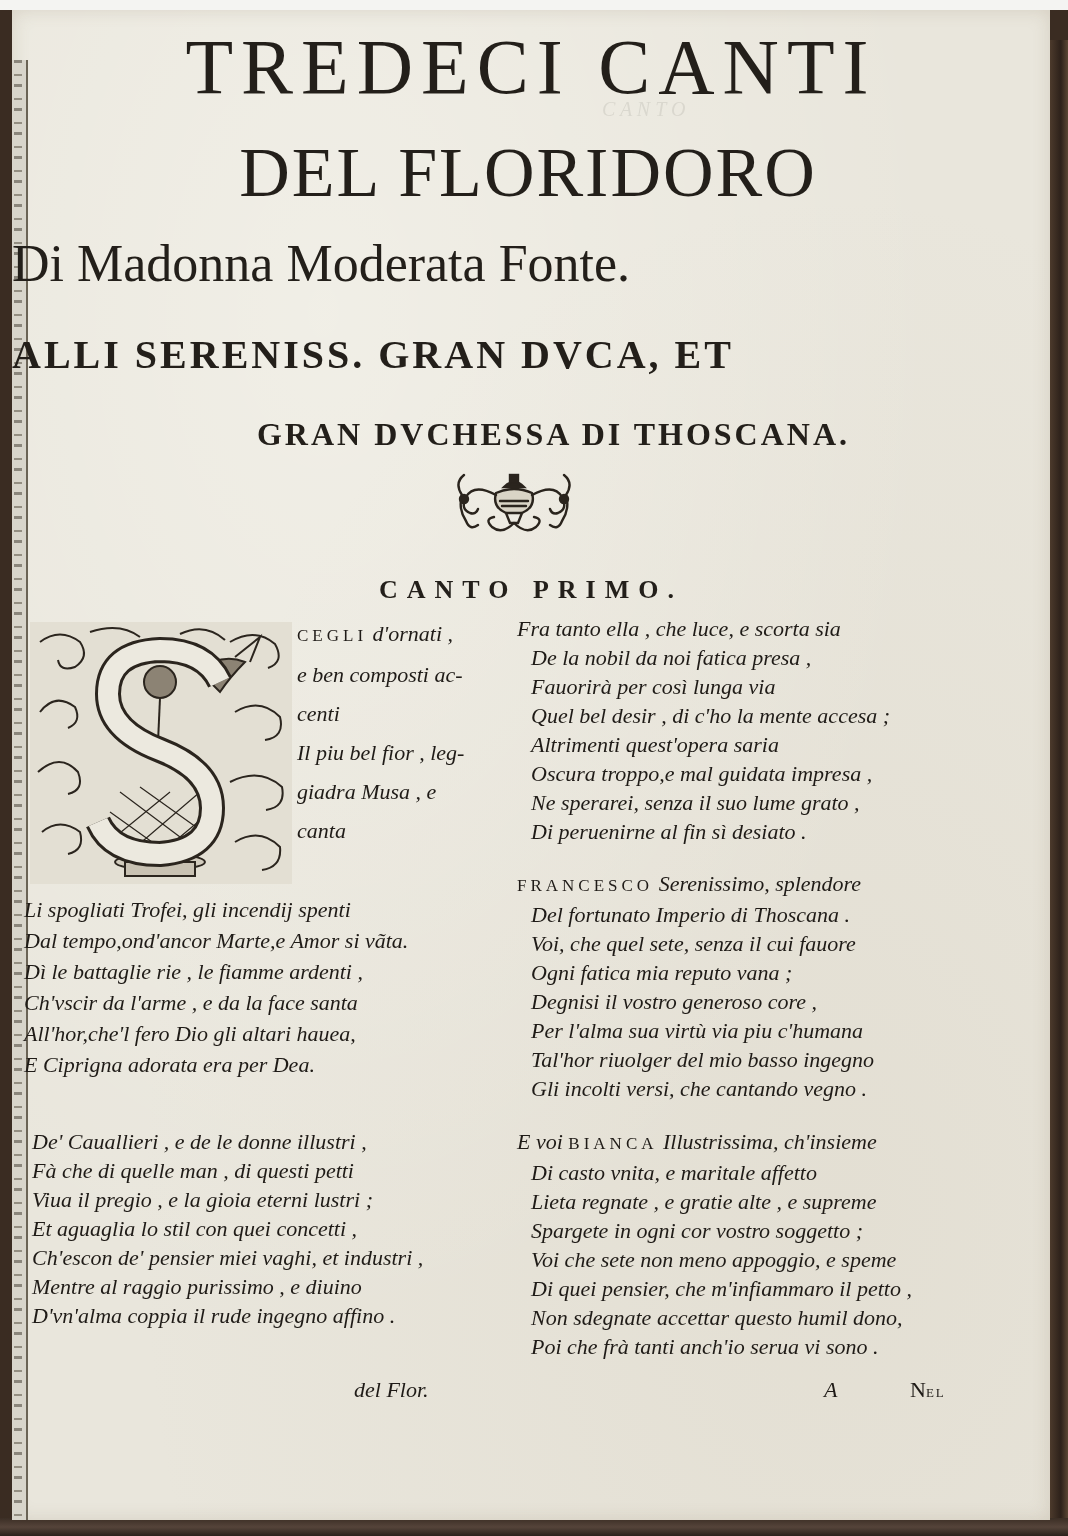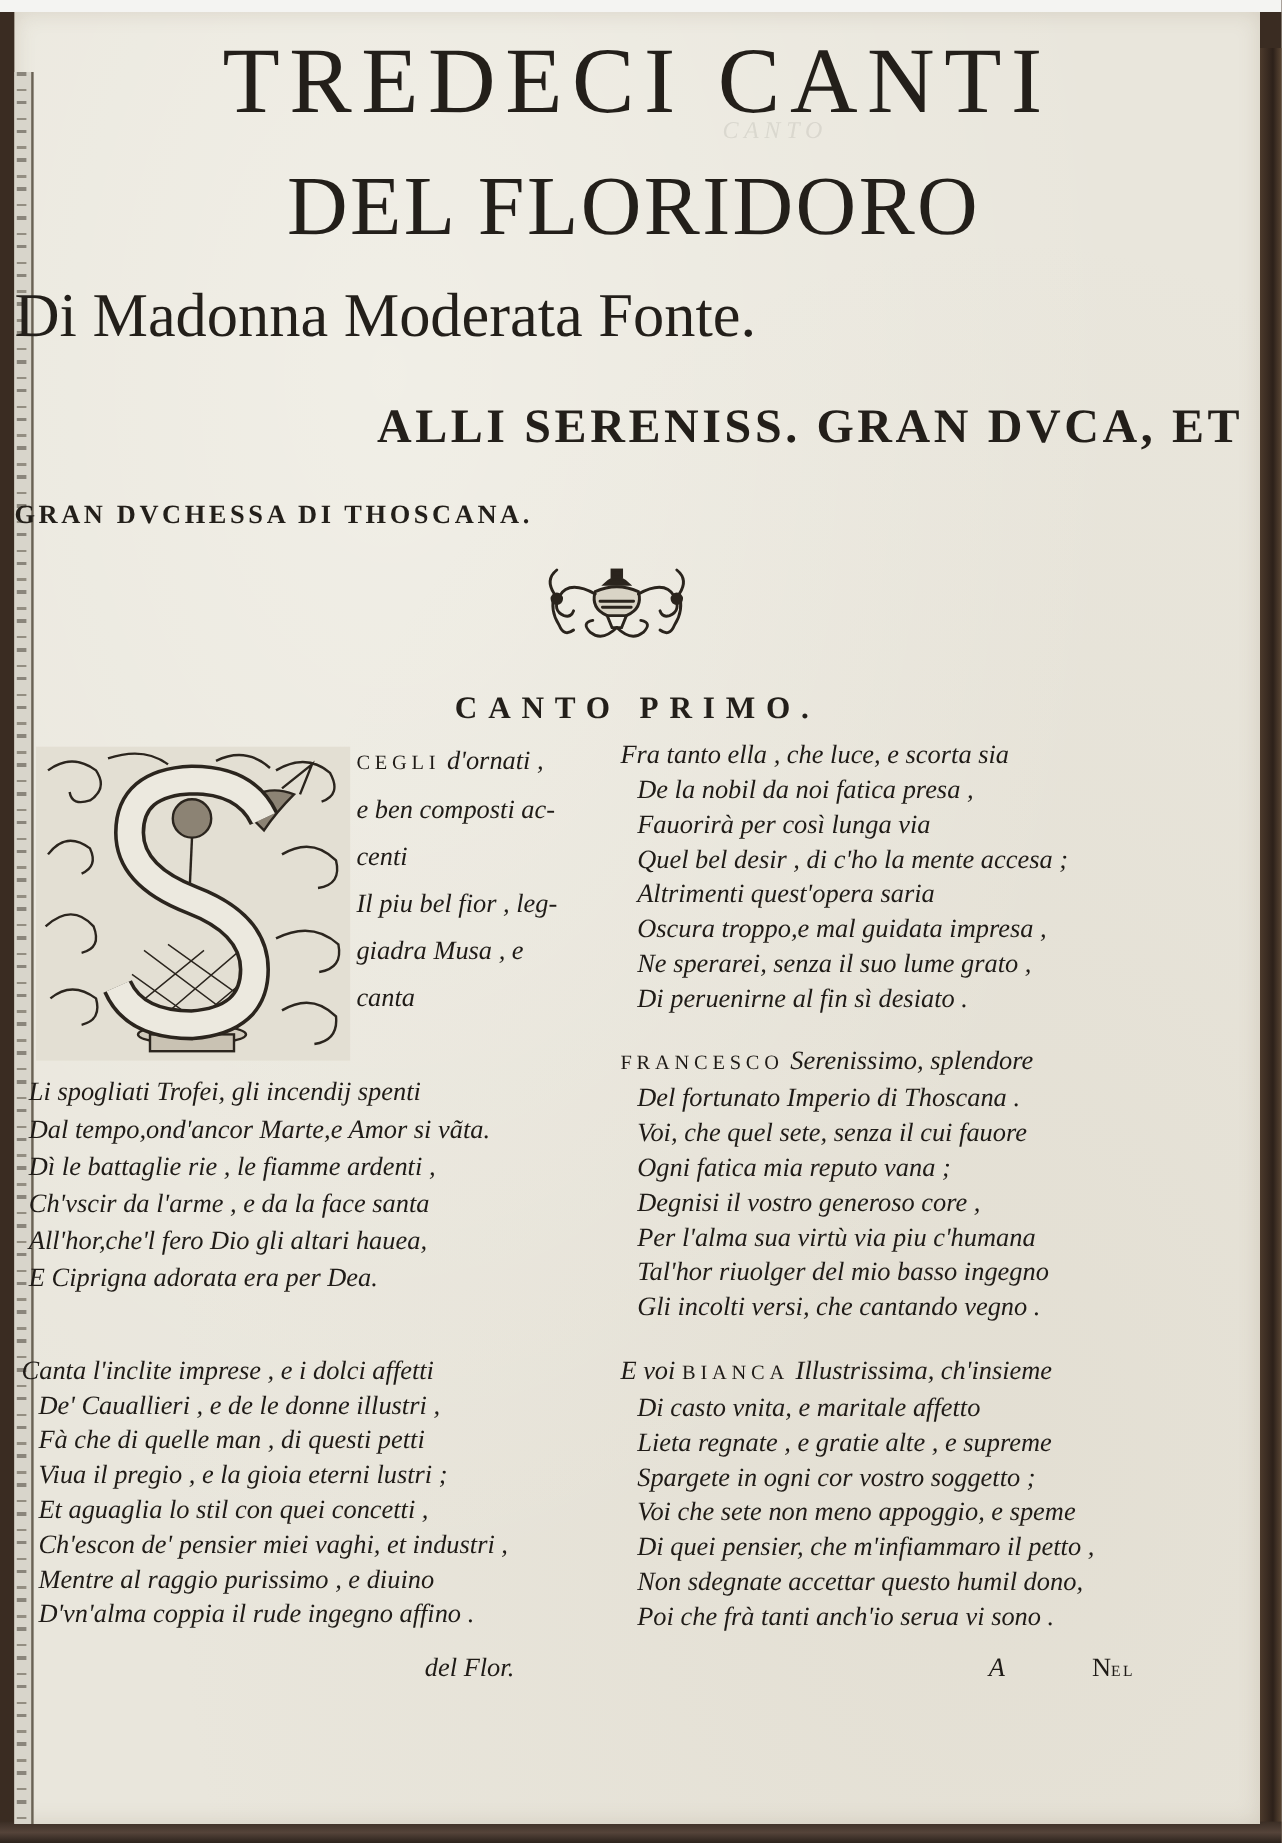--- a/index.html
+++ b/index.html
@@ -42,26 +42,26 @@
   }
   .title-2 {
     position:absolute; top:128px; left:0; width:1032px; text-align:center;
     font-size: 70px; letter-spacing: 2px; line-height: 1;
   }
   .title-3 {
     position:absolute; top:228px; left:0; width:1038px; 
     font-size: 52px; line-height: 1;
   }
   .title-4 {
-    position:absolute; top:325px; left:0; width:1024px; text-align:right;
+    position:absolute; top:325px; left:0; width:1024px; text-align:left;
     font-size: 40px; letter-spacing: 3px; line-height: 1; font-weight: 700;
   }
   .title-5 {
-    position:absolute; top:408px; left:0; width:838px; text-align:left;
-    font-size: 22px; letter-spacing: 3px; line-height: 1; font-weight: 700;
+    position:absolute; top:408px; left:0; width:838px; text-align:right;
+    font-size: 32px; letter-spacing: 3px; line-height: 1; font-weight: 700;
   }
   .ornament {
     position:absolute; left:432px; top:455px; width:140px; height:78px;
   }
   .canto-heading {
     position:absolute; top:553px; left:0; width:1038px; text-align:center;
     font-size: 26px; letter-spacing: 9px; line-height: 1; font-weight:700;margin-top:14px;
   }
   .dropcap {
     position:absolute; left:18px; top:612px; width:262px; height:262px;
@@ -173,21 +173,20 @@
   <div class="col left-col-a verse">
     <span class="line">Li spogliati Trofei, gli incendij spenti</span>
     <span class="line">Dal tempo,ond'ancor Marte,e Amor si vãta.</span>
     <span class="line">Dì le battaglie rie , le fiamme ardenti ,</span>
     <span class="line">Ch'vscir da l'arme , e da la face santa</span>
     <span class="line">All'hor,che'l fero Dio gli altari hauea,</span>
     <span class="line">E Ciprigna adorata era per Dea.</span>
   </div>
 
   <div class="col left-col-b col-b verse">
-    <span class="line">Canta l'inclite imprese , e i dolci affetti</span>
     <span class="line indent">De' Cauallieri , e de le donne illustri ,</span>
     <span class="line indent">Fà che di quelle man , di questi petti</span>
     <span class="line indent">Viua il pregio , e la gioia eterni lustri ;</span>
     <span class="line indent">Et aguaglia lo stil  con quei concetti ,</span>
     <span class="line indent">Ch'escon de' pensier miei vaghi, et industri ,</span>
     <span class="line indent">Mentre al raggio purissimo , e diuino</span>
     <span class="line indent">D'vn'alma coppia il rude ingegno affino .</span>
   </div>
 
   <div class="catch-left verse">del Flor.</div>

